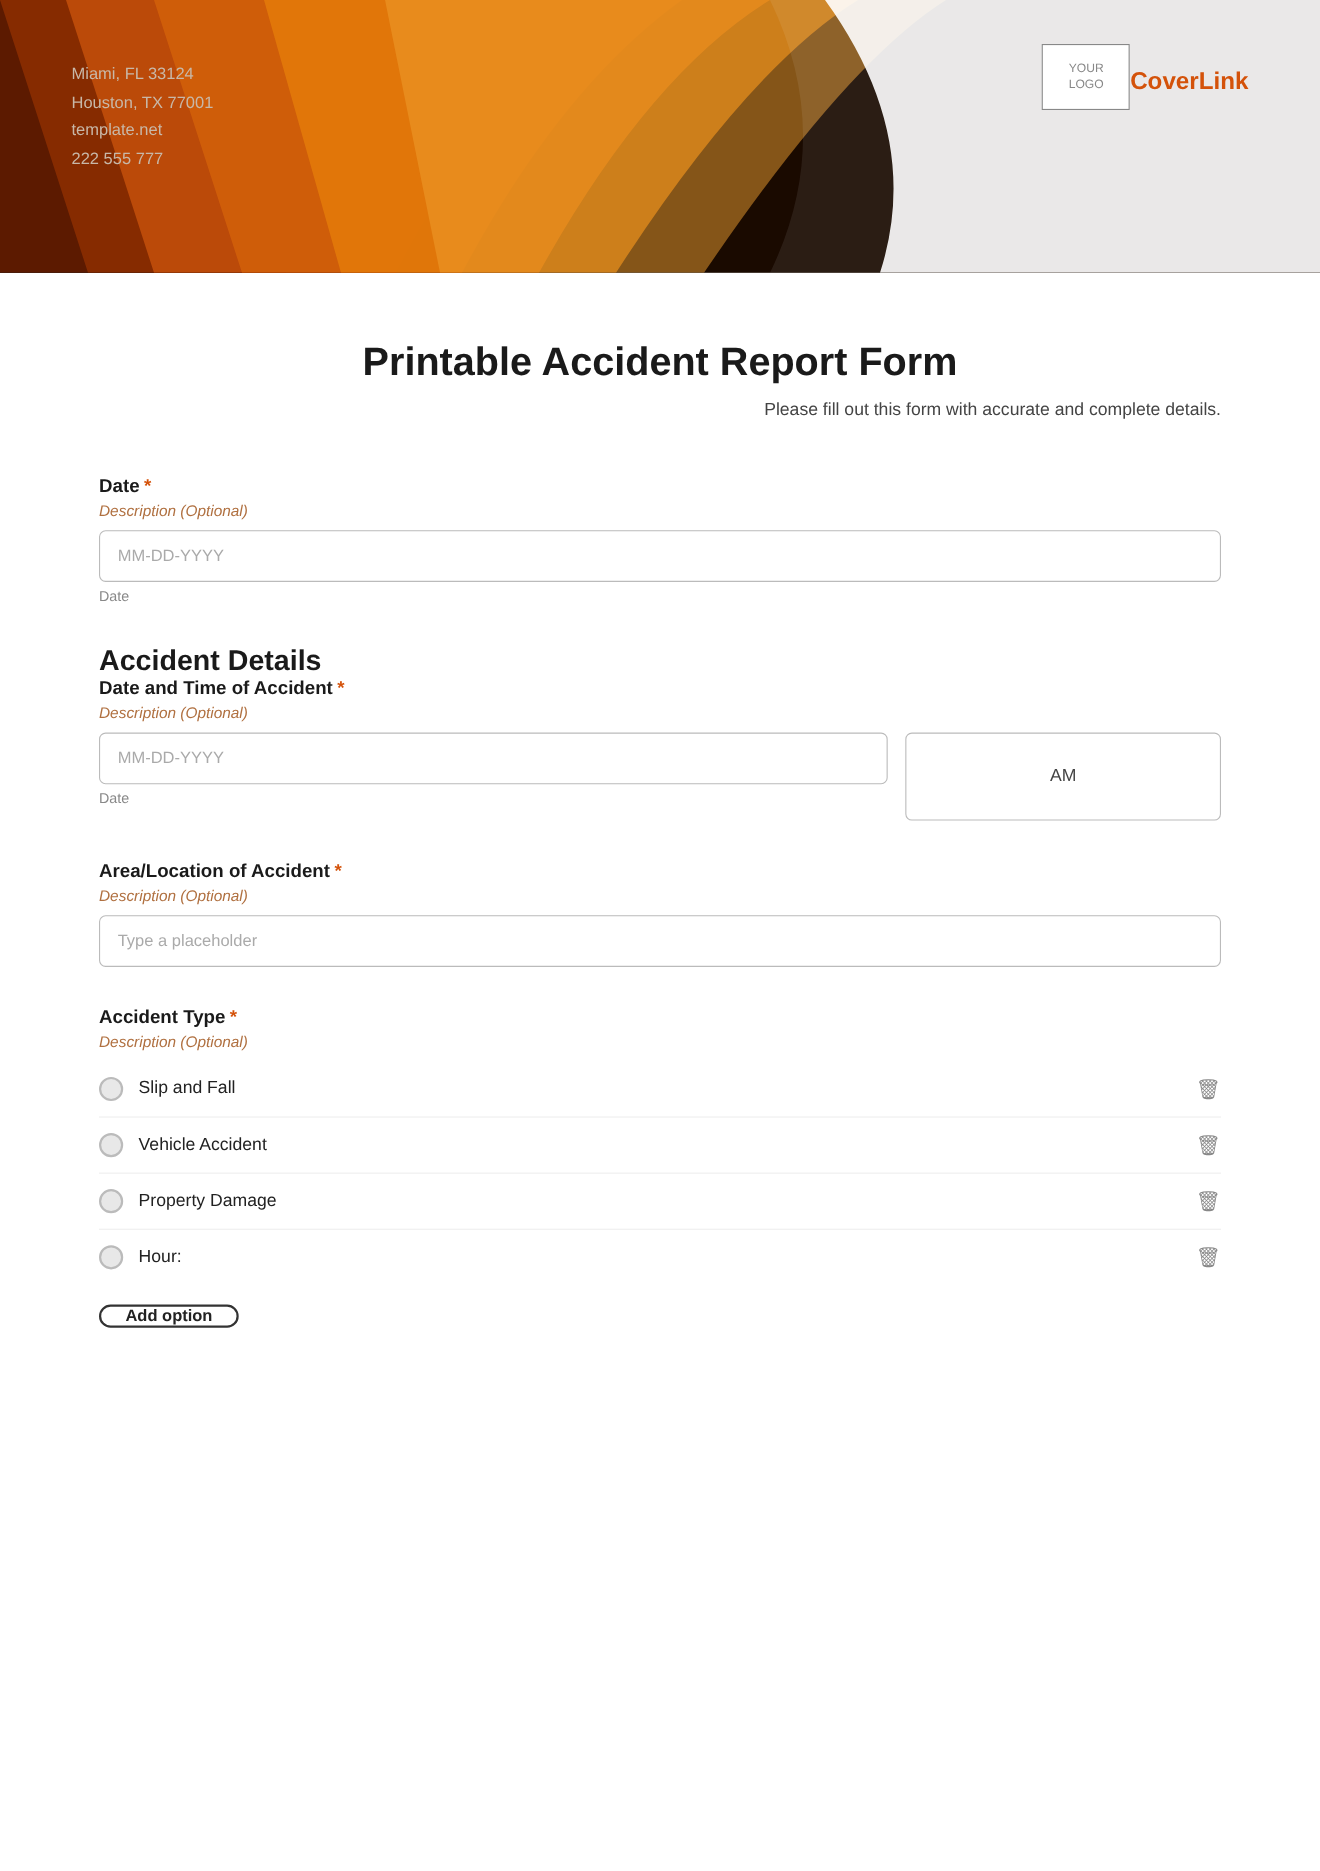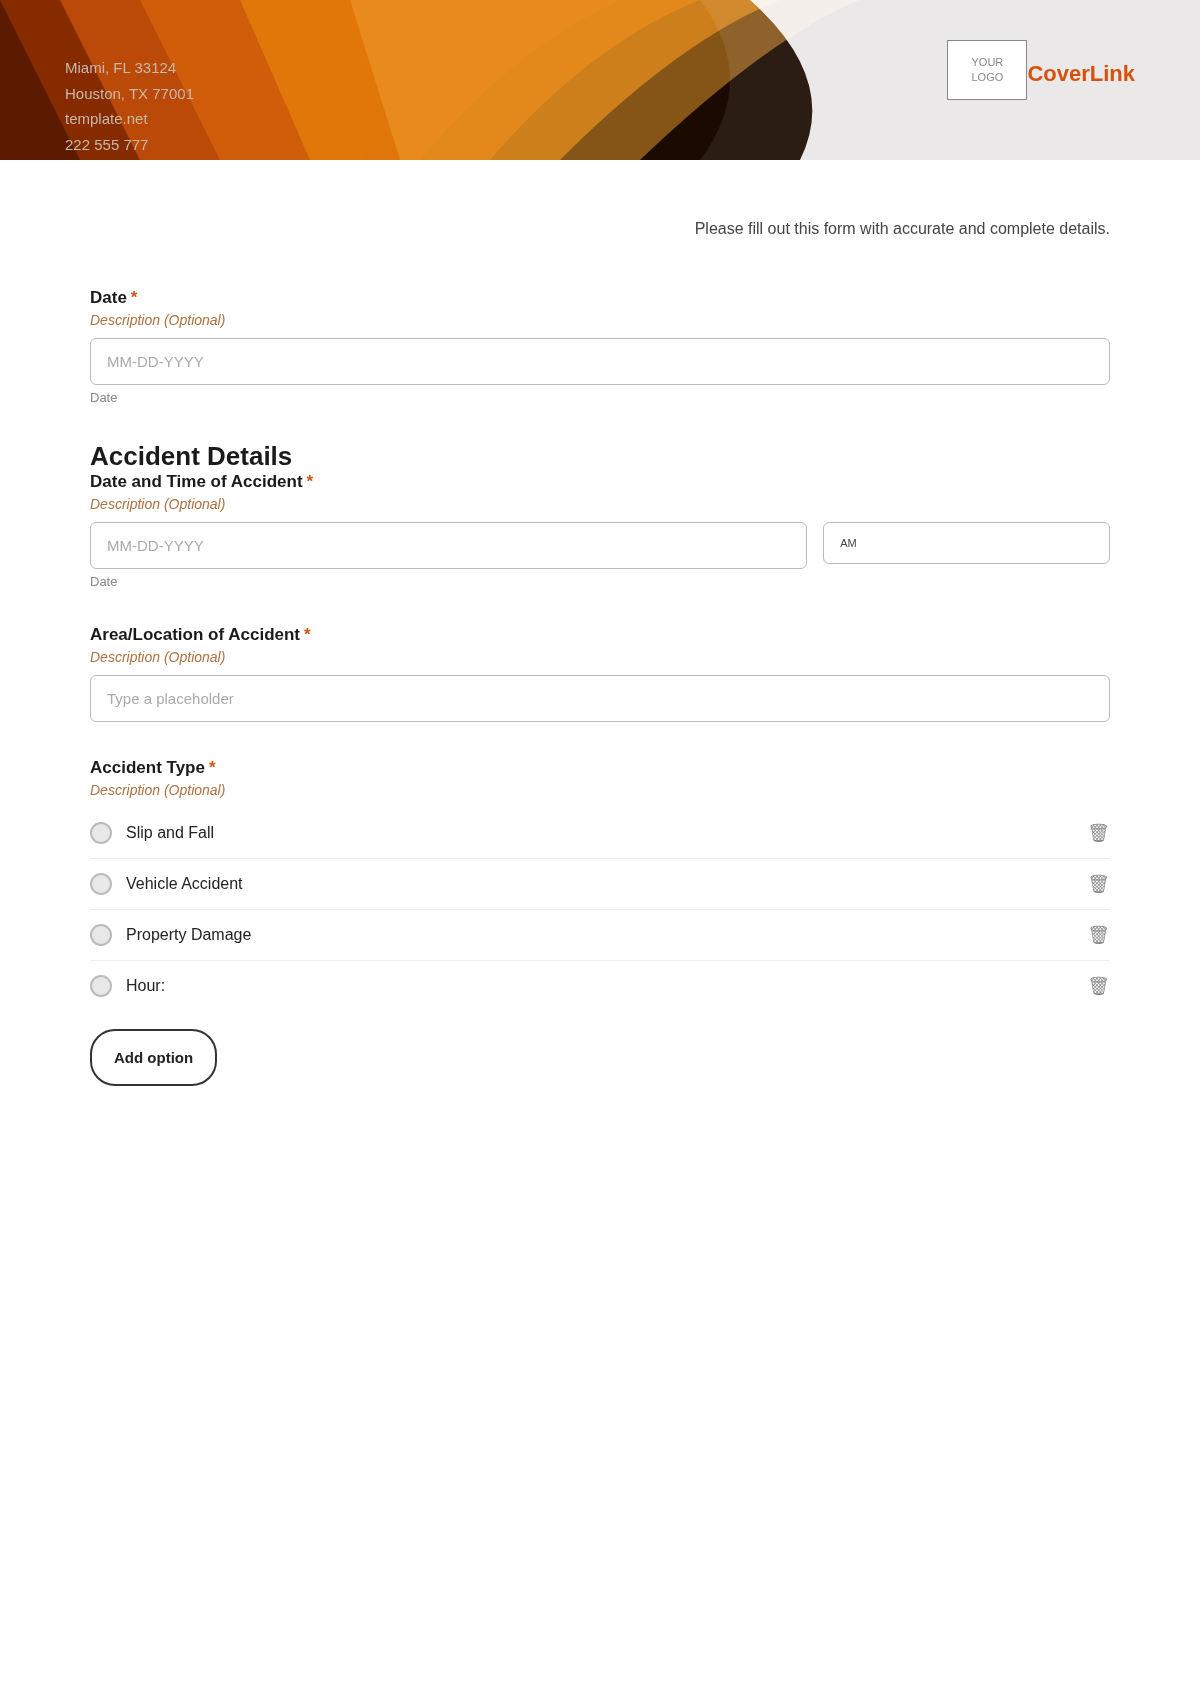--- a/index.html
+++ b/index.html
@@ -7,21 +7,21 @@
       font-family: 'Helvetica Neue', Arial, sans-serif;
       background: #fff;
       width: 1200px;
       min-height: 1701px;
       overflow-x: hidden;
     }
 
     
     .header {
       position: relative;
-      height: 160px;
+      height: 248px;
       background: #1a0a00;
       overflow: hidden;
       text-decoration: underline;
     }
     .header-wave {
       position: absolute;
       top: 0; left: 0;
       width: 100%; height: 100%;
     }
     .header-contact {
@@ -139,24 +139,25 @@
     }
     .datetime-time {
       flex: 2;
     }
     .datetime-ampm {
       flex: 0.8;
     }
     .ampm-box {
       border: 1.5px solid #bbb;
       border-radius: 6px;
-      padding: 14px 16px;
-      font-size: 11px;
+      padding: 30px 16px;
+      font-size: 16px;
       color: #444;
       background: #fff;
+      text-align: center;
     }
 
     
     .radio-option {
       display: flex;
       align-items: center;
       justify-content: space-between;
       padding: 14px 0;
       border-bottom: 1px solid #eee;
     }
@@ -187,21 +188,21 @@
       cursor: pointer;
     }
 
     
     .add-option-btn {
       display: inline-flex;
       align-items: center;
       gap: 8px;
       border: 2px solid #333;
       border-radius: 25px;
-      padding: 18px 22px;
+      padding: 0 22px;
       font-size: 15px;
       font-weight: 600;
       color: #222;
       background: #fff;
       cursor: pointer;
       margin-top: 18px;
     }
 
     
   </style>
@@ -234,20 +235,21 @@
     <div class="logo-box">
       <span>YOUR</span>
       <span>LOGO</span>
     </div>
     <div class="brand-name">CoverLink</div>
   </div>
 </div>
 
 <div class="main-content">
 
+  <h1 class="form-title">Printable Accident Report Form</h1>
   <p class="form-subtitle">Please fill out this form with accurate and complete details.</p>
 
   <div class="field-group">
     <div class="field-label">
       <span>Date</span>
       <span class="required-star">*</span>
     </div>
     <div class="field-description">Description (Optional)</div>
     <input class="field-input" type="text" placeholder="MM-DD-YYYY" style="">
     <div class="field-hint">Date</div>

